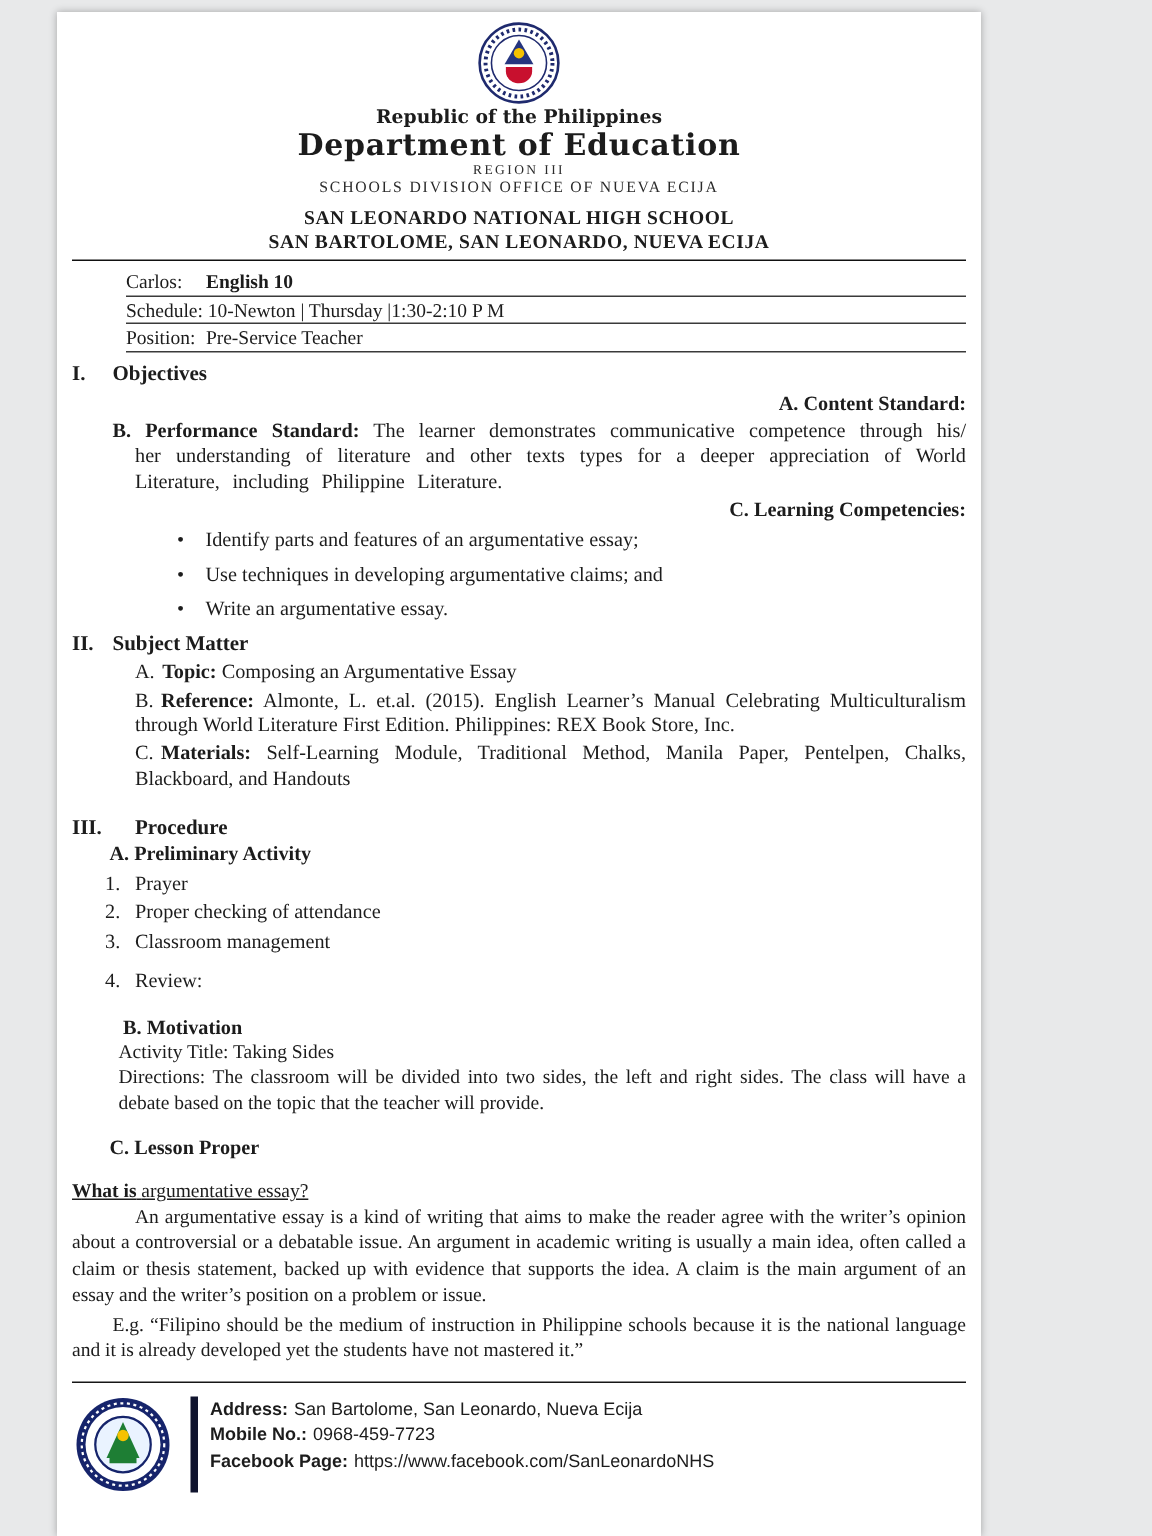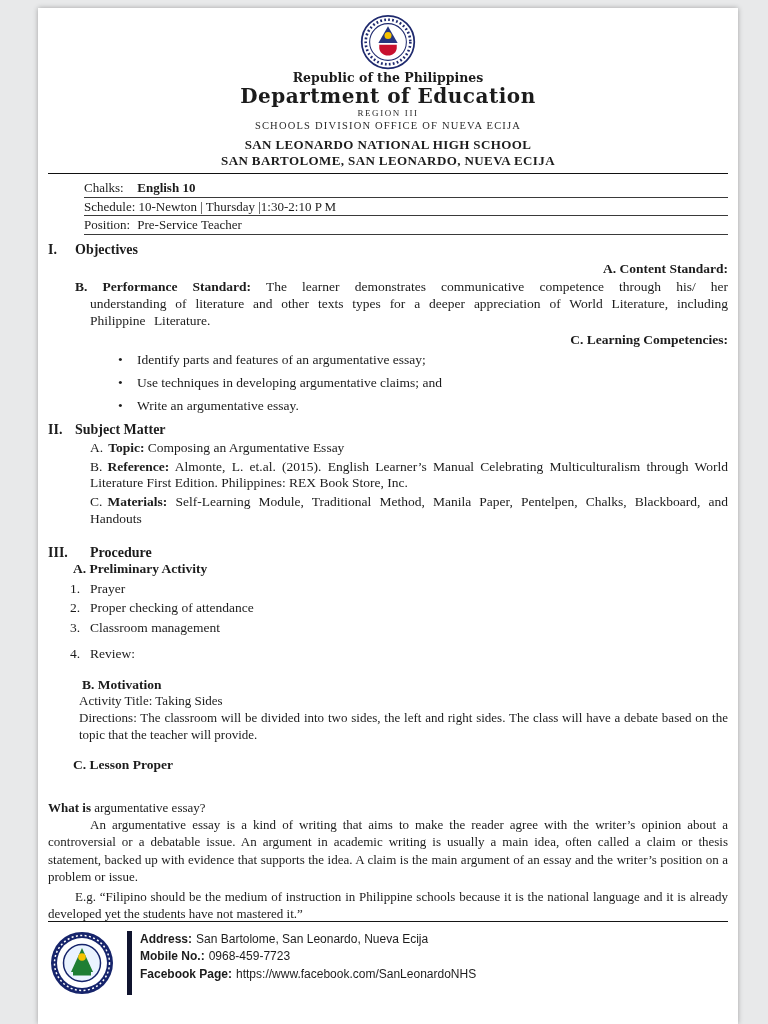--- a/index.html
+++ b/index.html
@@ -6,21 +6,21 @@
   body {
     width: 768px; height: 1024px;
     background: #e8e9ea;
     overflow: hidden;
     position: relative;
     font-family: "Liberation Serif", "DejaVu Serif", serif;
     color: #1c1c1c;
   }
   .page {
     position: absolute; left: 38px; top: 8px;
-    width: 700px; height: 1016px;
+    width: 616px; height: 1016px;
     background: #ffffff;
     box-shadow: 0 0 5px rgba(0,0,0,.3);
     box-sizing: border-box;
     padding: 4px 10px 0 10px;
     overflow: hidden;
   }
   
   .doc-header { text-align: center; line-height: 1.1; }
   .seal { width: 56px; height: 56px; margin: 2px auto 0; }
   .republic { font-family: "DejaVu Serif", serif; font-weight: bold; font-size: 12.5px; margin-top: 1px; }
@@ -53,21 +53,21 @@
   .proc-head { margin-top: 16px; }
   .prelim { margin-left: 25px; font-weight: bold; }
   .steps { margin-top: 3px; }
   .step { margin-left: 22px; margin-bottom: 3px; }
   .snum { display: inline-block; width: 20px; }
   .step-review { margin-top: 9px; }
   .mot-title { margin-left: 34px; margin-top: 14px; font-weight: bold; }
   .mot-body { margin-left: 31px; font-size: 13px; line-height: 1.28; }
   .lesson-proper { margin-left: 25px; margin-top: 14px; font-weight: bold; }
   
-  .question { margin-top: 26px; font-size: 13px; }
+  .question { margin-top: 12px; font-size: 13px; text-decoration: underline; }
   .lesson-par { font-size: 13px; line-height: 1.33; text-indent: 42px; }
   .example { font-size: 13px; line-height: 1.33; text-indent: 27px; margin-top: 3px; }
   
   .doc-footer {
     position: absolute; left: 10px; right: 10px; top: 913px;
     border-top: 1.6px solid #161616;
     background: #ffffff;
     padding-top: 9px;
     display: flex; align-items: flex-start; gap: 8px;
     font-family: "Liberation Sans", "DejaVu Sans", sans-serif;
@@ -99,21 +99,21 @@
     <div class="department">Department of Education</div>
     <div class="region">REGION III</div>
     <div class="division">SCHOOLS DIVISION OFFICE OF NUEVA ECIJA</div>
     <div class="school-name">SAN LEONARDO NATIONAL HIGH SCHOOL</div>
     <div class="school-address">SAN BARTOLOME, SAN LEONARDO, NUEVA ECIJA</div>
     <div class="header-rule"></div>
   </div>
 
   <div class="info-block">
     <div class="info-row">
-      <span class="ilabel">Chalks:</span>
+      <span class="ilabel">Carlos:</span>
       <span class="bold">English 10</span>
     </div>
     <div class="info-row">
       <span class="ilabel">Schedule:</span>
       <span>10-Newton | Thursday  |1:30-2:10 P M</span>
     </div>
     <div class="info-row">
       <span class="ilabel">Position:</span>
       <span>Pre-Service Teacher</span>
     </div>

